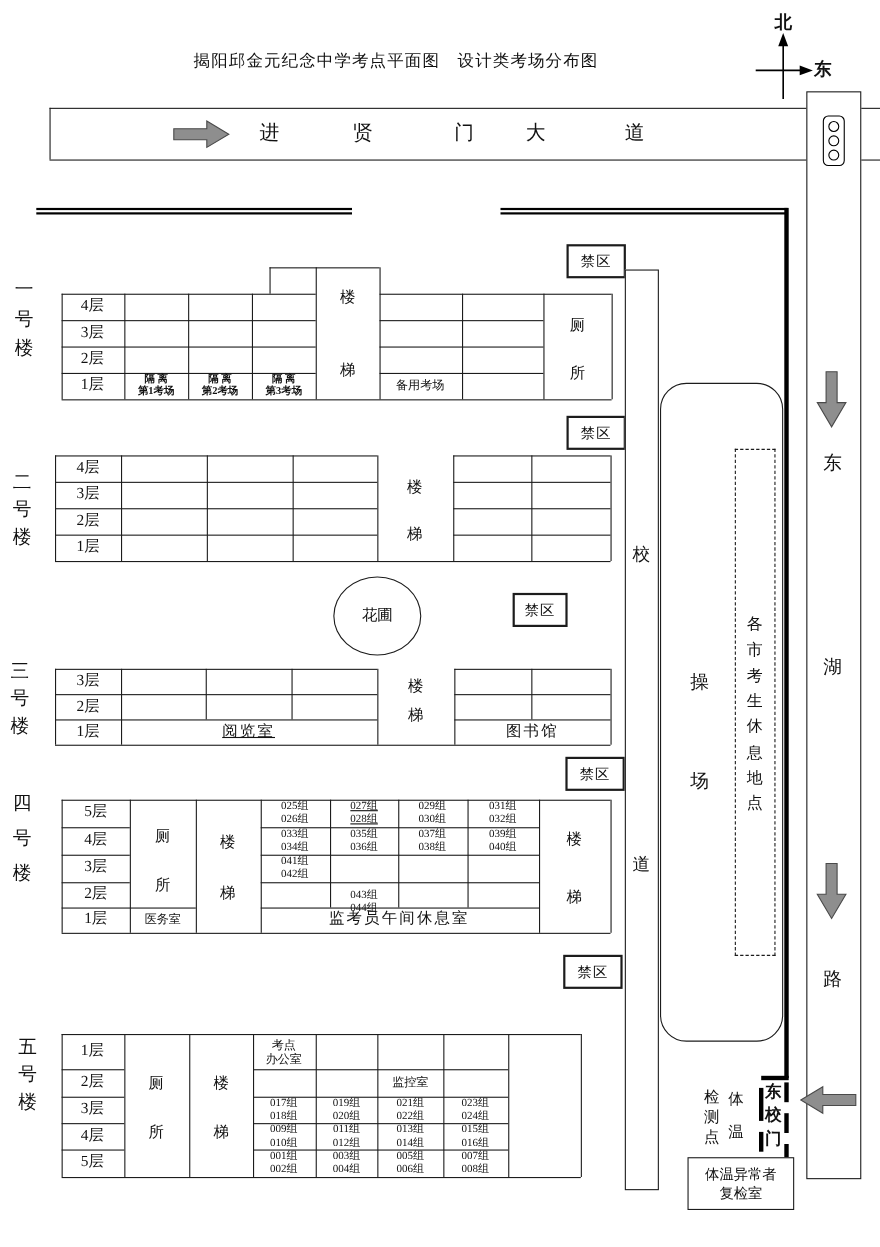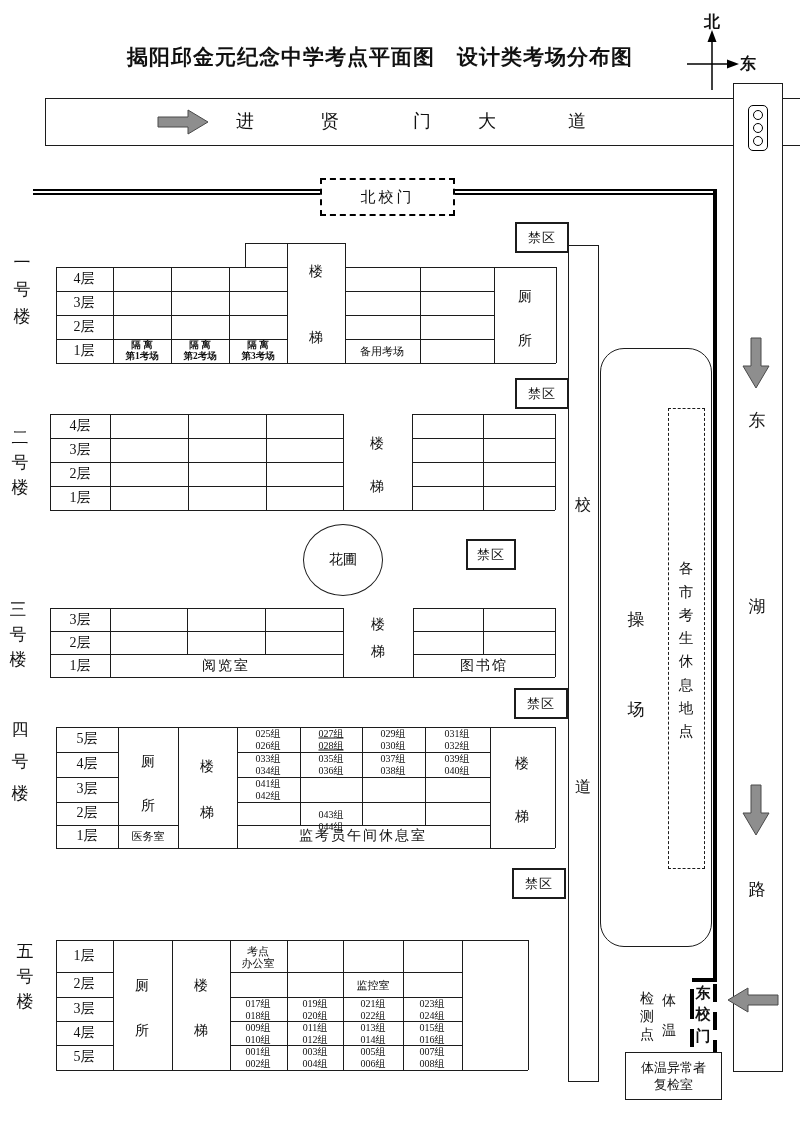--- a/index.html
+++ b/index.html
@@ -23,21 +23,21 @@
   .bwall{position:absolute;background:#000;}
   .white{position:absolute;background:#fff;}
   .dash{position:absolute;border:2px dashed #000;background:#fff;}
   svg{position:absolute;overflow:visible;}
 </style>
 </head>
 <body>
 
 <div id="plan">
 
-  <div class="t" style="left:380px;top:57px;font-size:21px;font-weight:700;letter-spacing:1px;white-space:nowrap;">揭阳邱金元纪念中学考点平面图　设计类考场分布图</div>
+  <div class="t" style="left:360px;top:57px;font-size:15px;font-weight:400;letter-spacing:1px;white-space:nowrap;">揭阳邱金元纪念中学考点平面图　设计类考场分布图</div>
 
   <svg style="left:683px;top:12px;" width="62" height="82" viewBox="0 0 62 82">
     <line x1="29" y1="78" x2="29" y2="28" stroke="#000" stroke-width="1.5"></line>
     <polygon points="29,18 24.5,30 33.5,30" fill="#000"></polygon>
     <line x1="4" y1="52" x2="46" y2="52" stroke="#000" stroke-width="1.5"></line>
     <polygon points="56,52 44,47.5 44,56.5" fill="#000"></polygon>
   </svg>
   <div class="t" style="left:712px;top:22px;font-size:16px;font-weight:bold;">北</div>
   <div class="t" style="left:748px;top:64px;font-size:16px;font-weight:bold;">东</div>
 
@@ -48,23 +48,20 @@
     <polygon points="0,8 30,8 30,1 50,13 30,25 30,18 0,18" fill="#8e8e8e" stroke="#4a4a4a" stroke-width="1"></polygon>
   </svg>
   <div class="t" style="left:245px;top:121px;font-size:18px;">进</div>
   <div class="t" style="left:330px;top:121px;font-size:18px;">贤</div>
   <div class="t" style="left:422px;top:121px;font-size:18px;">门</div>
   <div class="t" style="left:487px;top:121px;font-size:18px;">大</div>
   <div class="t" style="left:577px;top:121px;font-size:18px;">道</div>
 
   <div class="dwall" style="left:33px;top:189px;width:287px;"></div>
   <div class="dwall" style="left:455px;top:189px;width:261px;"></div>
-  <div class="dash" style="left:320px;top:178px;width:131px;height:34px;display:flex;align-items:center;justify-content:center;">
-    <span style="font-size:15px;letter-spacing:3px;">北校门</span>
-  </div>
 
   <div class="bwall" style="left:713px;top:189px;width:4px;height:791px;"></div>
 
   <div style="position:absolute;left:733px;top:83px;width:48px;height:987px;border:1px solid #1c1c1c;background:#fff;"></div>
   <div style="position:absolute;left:748px;top:105px;width:18px;height:44px;border:1.5px solid #000;border-radius:5px;background:#fff;display:flex;flex-direction:column;align-items:center;justify-content:center;gap:3px;">
     <div style="width:8px;height:8px;border:1.2px solid #000;border-radius:50%;"></div>
     <div style="width:8px;height:8px;border:1.2px solid #000;border-radius:50%;"></div>
     <div style="width:8px;height:8px;border:1.2px solid #000;border-radius:50%;"></div>
   </div>
   <svg style="left:743px;top:338px;" width="26" height="52" viewBox="0 0 26 52">
@@ -194,21 +191,21 @@
   <div class="v" style="left:110px;top:608px;height:69px;"></div>
   <div class="v" style="left:187px;top:608px;height:46px;"></div>
   <div class="v" style="left:265px;top:608px;height:46px;"></div>
   <div class="v" style="left:343px;top:608px;height:69px;"></div>
   <div class="v" style="left:413px;top:608px;height:69px;"></div>
   <div class="v" style="left:483px;top:608px;height:46px;"></div>
   <div class="v" style="left:555px;top:608px;height:69px;"></div>
   <div class="t f" style="left:80px;top:620px;">3层</div>
   <div class="t f" style="left:80px;top:643px;">2层</div>
   <div class="t f" style="left:80px;top:666px;">1层</div>
-  <div class="t f ls2" style="left:226px;top:666px;">阅览室</div>
+  <div class="t f ls2" style="left:226px;top:666px;text-decoration:underline;">阅览室</div>
   <div class="t f ls2" style="left:484px;top:666px;">图书馆</div>
   <div class="t f" style="left:378px;top:625px;">楼</div>
   <div class="t f" style="left:378px;top:652px;">梯</div>
 
   <div class="t bl" style="left:20px;top:730px;">四</div>
   <div class="t bl" style="left:20px;top:762px;">号</div>
   <div class="t bl" style="left:20px;top:794px;">楼</div>
   <div class="h" style="left:56px;top:727px;width:499px;"></div>
   <div class="h" style="left:56px;top:752px;width:62px;"></div>
   <div class="h" style="left:237px;top:752px;width:253px;"></div>

